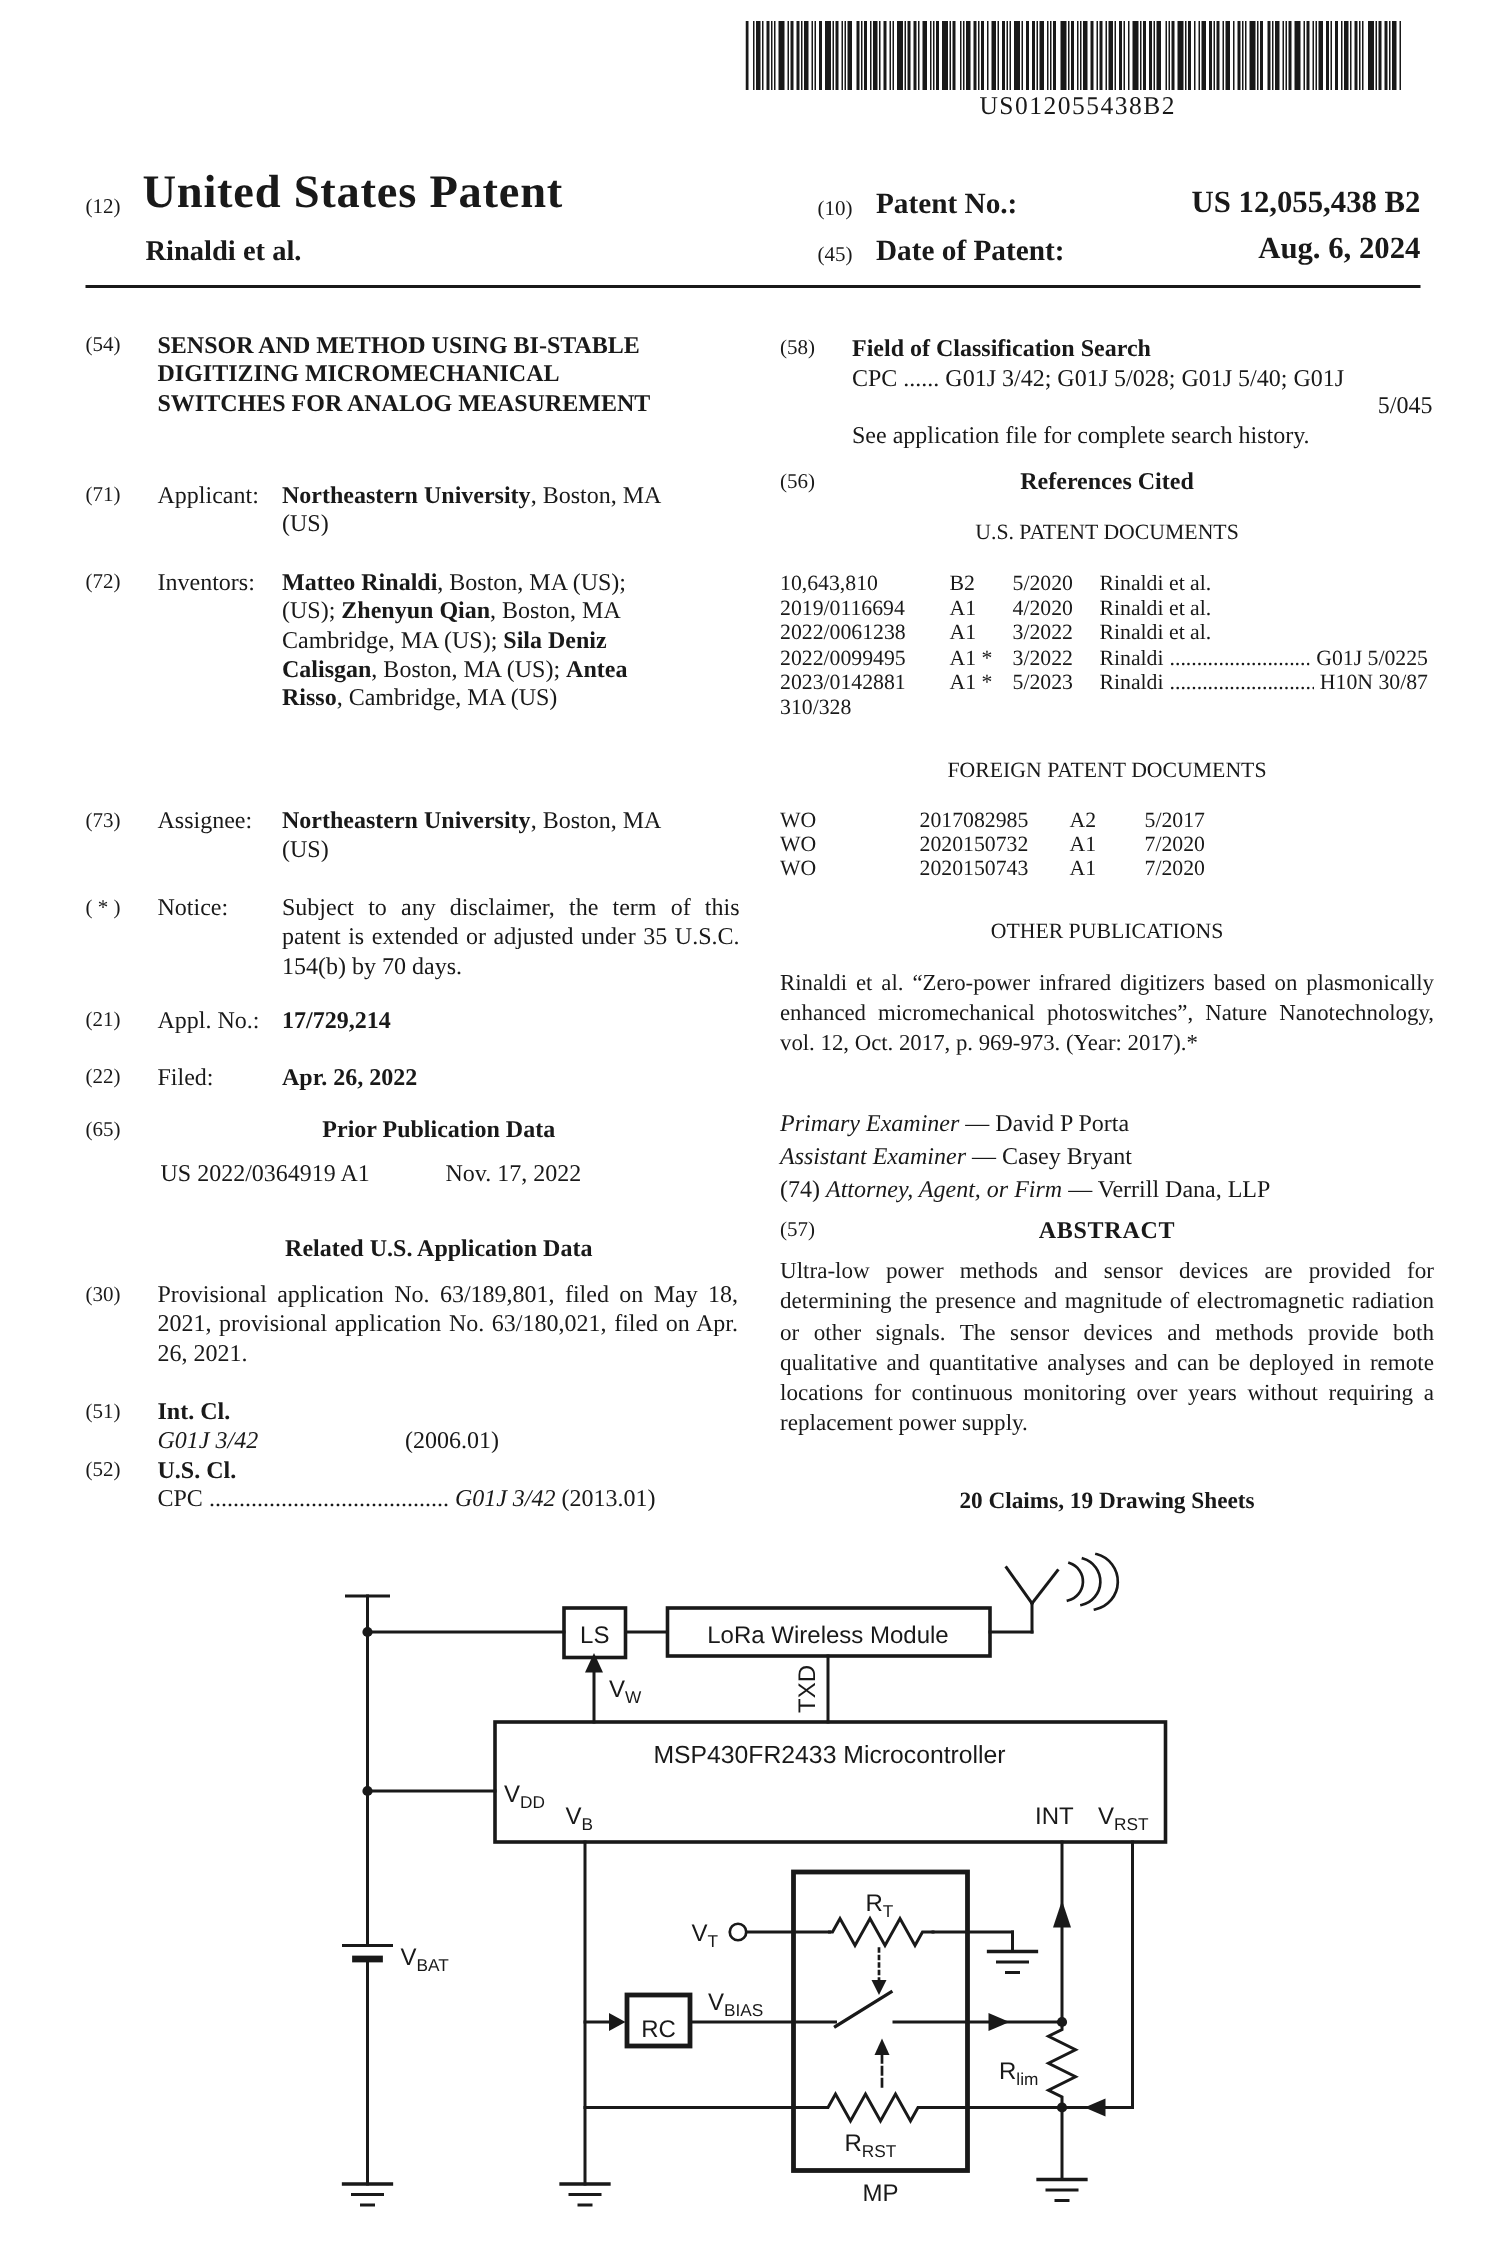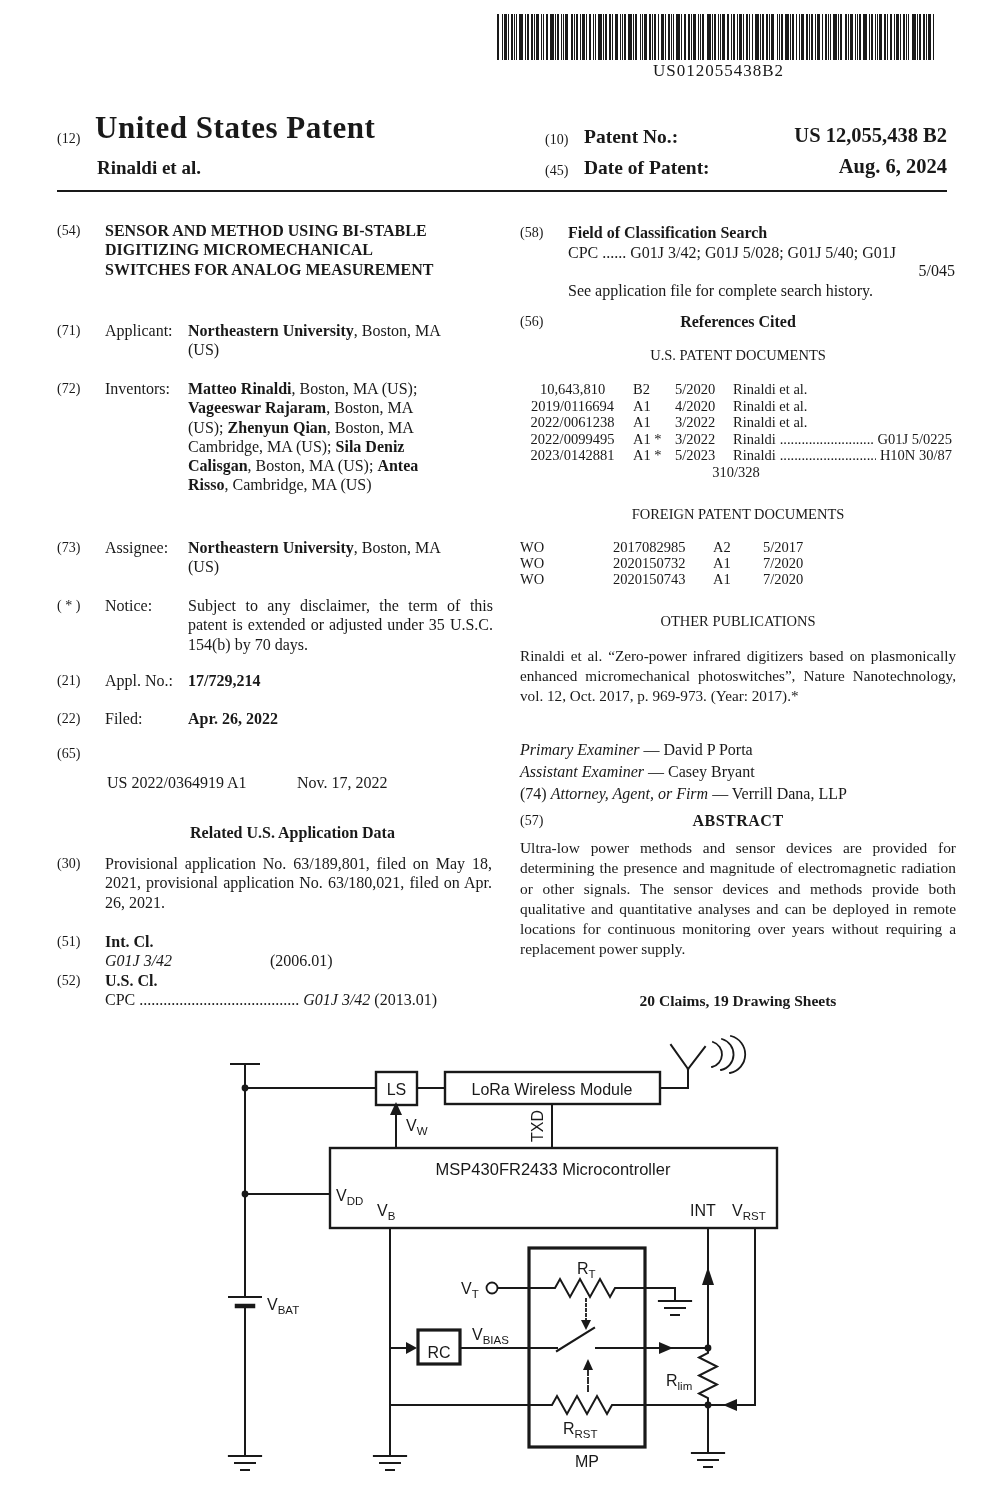--- a/index.html
+++ b/index.html
@@ -9,21 +9,21 @@
   .b{font-weight:700}
   .i{font-style:italic}
   .bi{font-weight:400;font-style:italic}
   .c{text-align:center}
   .r{text-align:right}
   .j{text-align:justify}
   .nw{white-space:nowrap}
   .fs14{font-size:14px}
   .fs15{font-size:16px;line-height:19.3px}
   .usrow{display:flex;font-size:14.5px;line-height:16.6px}
-  .usrow .c1{width:105px;text-align:center}
+  .usrow .c1{width:105px;text-align:left}
   .usrow .c2{width:42px;padding-left:8px}
   .usrow .c3{width:58px}
   .usrow .c4{flex:1;display:flex}
   .usrow .tleader{flex:1;overflow:hidden;white-space:nowrap;margin:0 4px}
   .forow{display:flex;font-size:14.5px;line-height:15.8px}
   .forow .f1{width:93px}
   .forow .f2{width:90px}
   .forow .f3{width:50px;padding-left:10px}
   .rule{background:#191919}
   #cir line,#cir path,#cir rect,#cir circle{stroke:#191919;stroke-width:2;fill:none;stroke-linecap:square}
@@ -206,21 +206,20 @@
   <div class="abs fs15" style="left:105px;top:321px">Applicant:</div>
   <div class="abs fs15" style="left:188px;top:321px;width:310px">
     <div><span class="b">Northeastern University</span><span>, Boston, MA</span></div>
     <div>(US)</div>
   </div>
 
   <div class="abs fs14" style="left:57px;top:381px">(72)</div>
   <div class="abs fs15" style="left:105px;top:379px">Inventors:</div>
   <div class="abs fs15" style="left:188px;top:379px;width:312px">
     <div><span class="b">Matteo Rinaldi</span><span>, Boston, MA (US);</span></div>
-    <div><span class="b">Vageeswar Rajaram</span><span>, Boston, MA</span></div>
     <div><span>(US); </span><span class="b">Zhenyun Qian</span><span>, Boston, MA</span></div>
     <div><span>Cambridge, MA (US); </span><span class="b">Sila Deniz</span></div>
     <div><span class="b">Calisgan</span><span>, Boston, MA (US); </span><span class="b">Antea</span></div>
     <div><span class="b">Risso</span><span>, Cambridge, MA (US)</span></div>
   </div>
 
   <div class="abs fs14" style="left:57px;top:540px">(73)</div>
   <div class="abs fs15" style="left:105px;top:538px">Assignee:</div>
   <div class="abs fs15" style="left:188px;top:538px;width:310px">
     <div><span class="b">Northeastern University</span><span>, Boston, MA</span></div>
@@ -233,20 +232,21 @@
 
   <div class="abs fs14" style="left:57px;top:673px">(21)</div>
   <div class="abs fs15" style="left:105px;top:671px">Appl. No.:</div>
   <div class="abs fs15 b" style="left:188px;top:671px">17/729,214</div>
 
   <div class="abs fs14" style="left:57px;top:711px">(22)</div>
   <div class="abs fs15" style="left:105px;top:709px">Filed:</div>
   <div class="abs fs15 b" style="left:188px;top:709px">Apr. 26, 2022</div>
 
   <div class="abs fs14" style="left:57px;top:746px">(65)</div>
+  <div class="abs fs15 b c" style="left:105px;top:744px;width:375px">Prior Publication Data</div>
   <div class="abs fs15" style="left:107px;top:773px;width:380px">
     <span style="display:inline-block;width:190px">US 2022/0364919 A1</span><span>Nov. 17, 2022</span>
   </div>
 
   <div class="abs fs15 b c" style="left:105px;top:823px;width:375px">Related U.S. Application Data</div>
   <div class="abs fs14" style="left:57px;top:856px">(30)</div>
   <div class="abs fs15 j" style="left:105px;top:854px;width:387px">Provisional application No. 63/189,801, filed on May 18, 2021, provisional application No. 63/180,021, filed on Apr. 26, 2021.</div>
 
   <div class="abs fs14" style="left:57px;top:934px">(51)</div>
   <div class="abs fs15 b" style="left:105px;top:932px">Int. Cl.</div>
@@ -317,21 +317,21 @@
       <span class="c1">2023/0142881</span>
         <span class="c2">A1 *</span>
         <span class="c3">5/2023</span>
         <span class="c4">
           <span>Rinaldi</span>
           <span class="tleader">..................................</span>
           <span>H10N 30/87</span>
         </span>
     </div>
     <div class="usrow">
-      <span style="flex:1;text-align:center">310/328</span>
+      <span style="flex:1;text-align:left">310/328</span>
     </div>
   </div>
 
   <div class="abs c" style="left:568px;top:506px;width:340px;font-size:14.5px">FOREIGN PATENT DOCUMENTS</div>
   <div class="abs" style="left:520px;top:540px;width:432px">
     <div class="forow">
       <span class="f1">WO</span>
         <span class="f2">2017082985</span>
         <span class="f3">A2</span>
         <span>5/2017</span>

